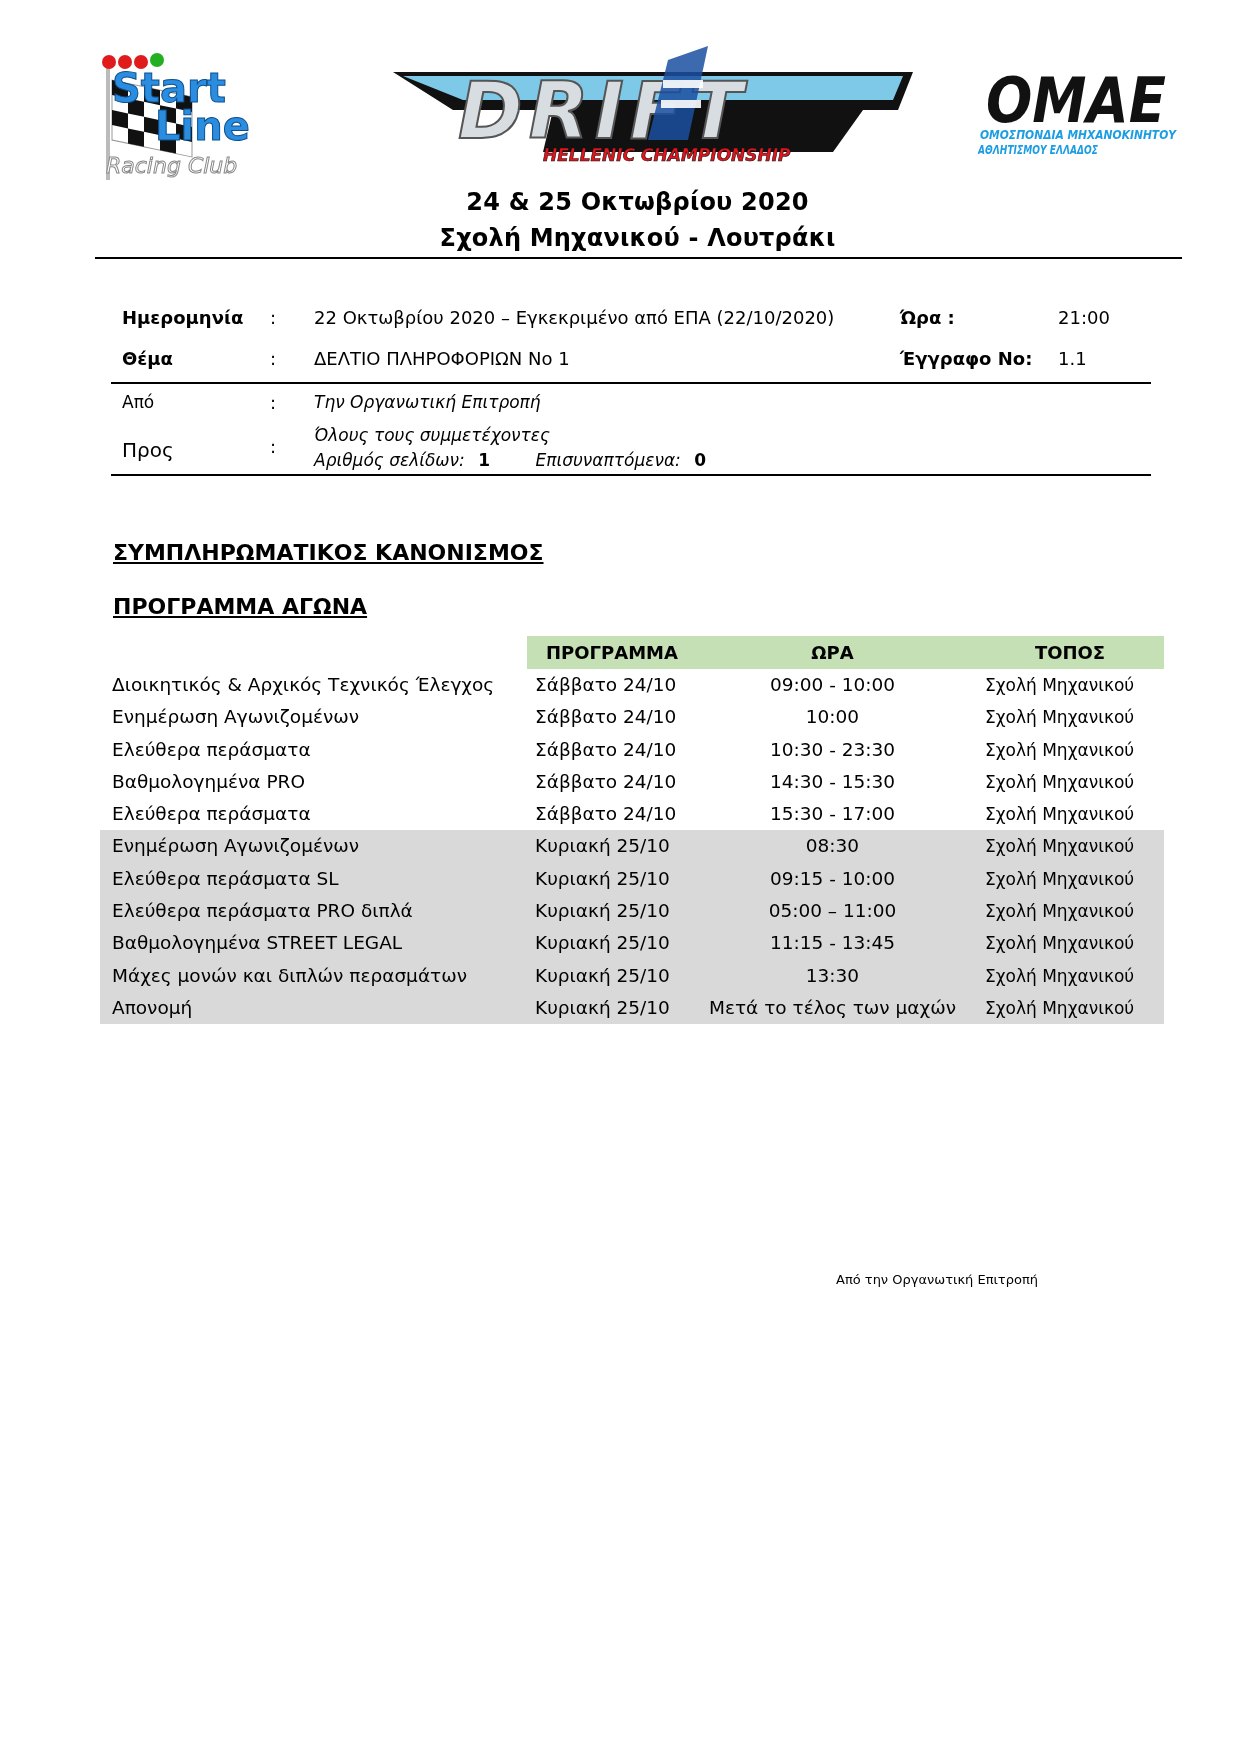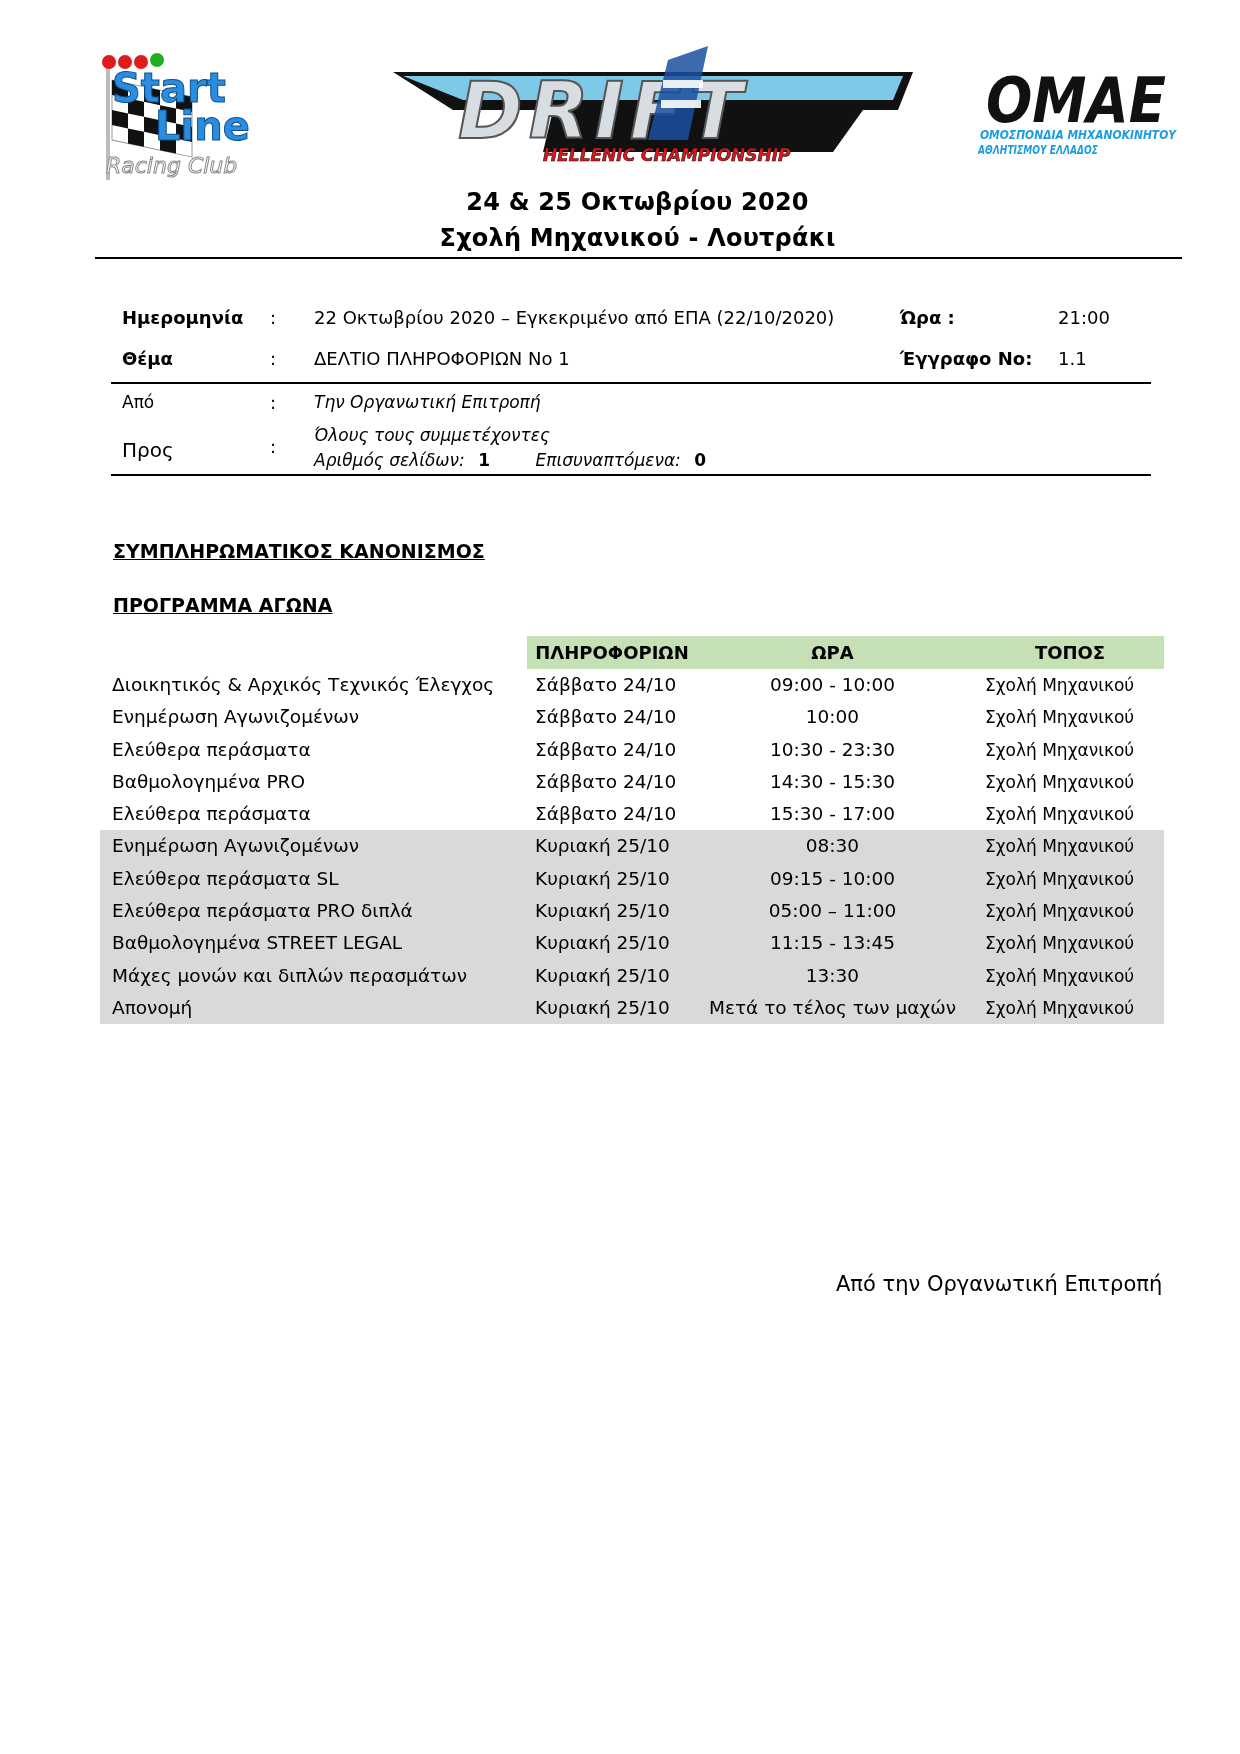--- a/index.html
+++ b/index.html
@@ -22,41 +22,41 @@
 
   
   .memo { font-size: 18px; }
   .memo .cell { position: absolute; white-space: nowrap; }
   .bold { font-weight: bold; }
   .ital { font-style: italic; }
   .rule-memo1 { left: 111px; top: 382px; width: 1040px; height: 2px; background: #000; }
   .rule-memo2 { left: 111px; top: 474px; width: 1040px; height: 2px; background: #000; }
 
   
-  .section-h { font-size: 19px; font-weight: bold; text-decoration: underline; white-space: nowrap; text-align: right; }
+  .section-h { font-size: 22px; font-weight: bold; text-decoration: underline; white-space: nowrap; text-align: right; }
 
   
   .sched { left: 100px; top: 636px; width: 1064px; }
   .sched-head { position: relative; height: 33px; }
   .sched-head .green { position: absolute; left: 427px; right: 0; top: 0; height: 33px; background: #c5e0b4; }
   .sched-head .hcell { position: absolute; top: 0; height: 33px; line-height: 33px; font-weight: bold; font-size: 18px; text-align: center; }
   .sched-row { position: relative; height: 32.3px; font-size: 18.5px; }
   .sched-row.grey { background: #d9d9d9; }
   .sched-row .c { position: absolute; top: 0; line-height: 32px; white-space: nowrap; }
   .c-event { left: 12px; }
   .c-date { left: 435px; }
   .c-time { left: 600px; width: 265px; text-align: center; }
   .c-place { left: 885px; width: 165px; text-align: left; font-size: 17px; }
 
   .sched-head .h-date { left: 427px; width: 170px; }
   .sched-head .h-time { left: 600px; width: 265px; }
   .sched-head .h-place { left: 885px; width: 170px; }
 
   
-  .signature { left: 836px; top: 1272px; font-size: 21px; white-space: nowrap; }
+  .signature { left: 836px; top: 1272px; font-size: 13px; white-space: nowrap; }
 </style>
 </head>
 <body>
 
 <div class="abs logo-startline">
   <svg width="215" height="130" viewBox="0 0 215 130">
 
     <rect x="6" y="18" width="4" height="112" fill="#bbb"></rect>
 
     <circle cx="9" cy="12" r="7" fill="#e01b1b"></circle>
@@ -140,21 +140,21 @@
 
   <div class="abs rule-memo2"></div>
 </div>
 
 <div class="abs section-h" style="left:113px; top:540px;">ΣΥΜΠΛΗΡΩΜΑΤΙΚΟΣ ΚΑΝΟΝΙΣΜΟΣ</div>
 <div class="abs section-h" style="left:113px; top:594px;">ΠΡΟΓΡΑΜΜΑ ΑΓΩΝΑ</div>
 
 <div class="abs sched">
   <div class="sched-head">
     <div class="green"></div>
-    <div class="hcell h-date">ΠΛΗΡΟΦΟΡΙΩΝ</div>
+    <div class="hcell h-date">ΠΡΟΓΡΑΜΜΑ</div>
     <div class="hcell h-time">ΩΡΑ</div>
     <div class="hcell h-place">ΤΟΠΟΣ</div>
   </div>
 
   <div class="sched-row">
     <div class="c c-event">Διοικητικός &amp; Αρχικός Τεχνικός Έλεγχος</div>
     <div class="c c-date">Σάββατο 24/10</div>
     <div class="c c-time">09:00 - 10:00</div>
     <div class="c c-place">Σχολή Μηχανικού</div>
   </div>

